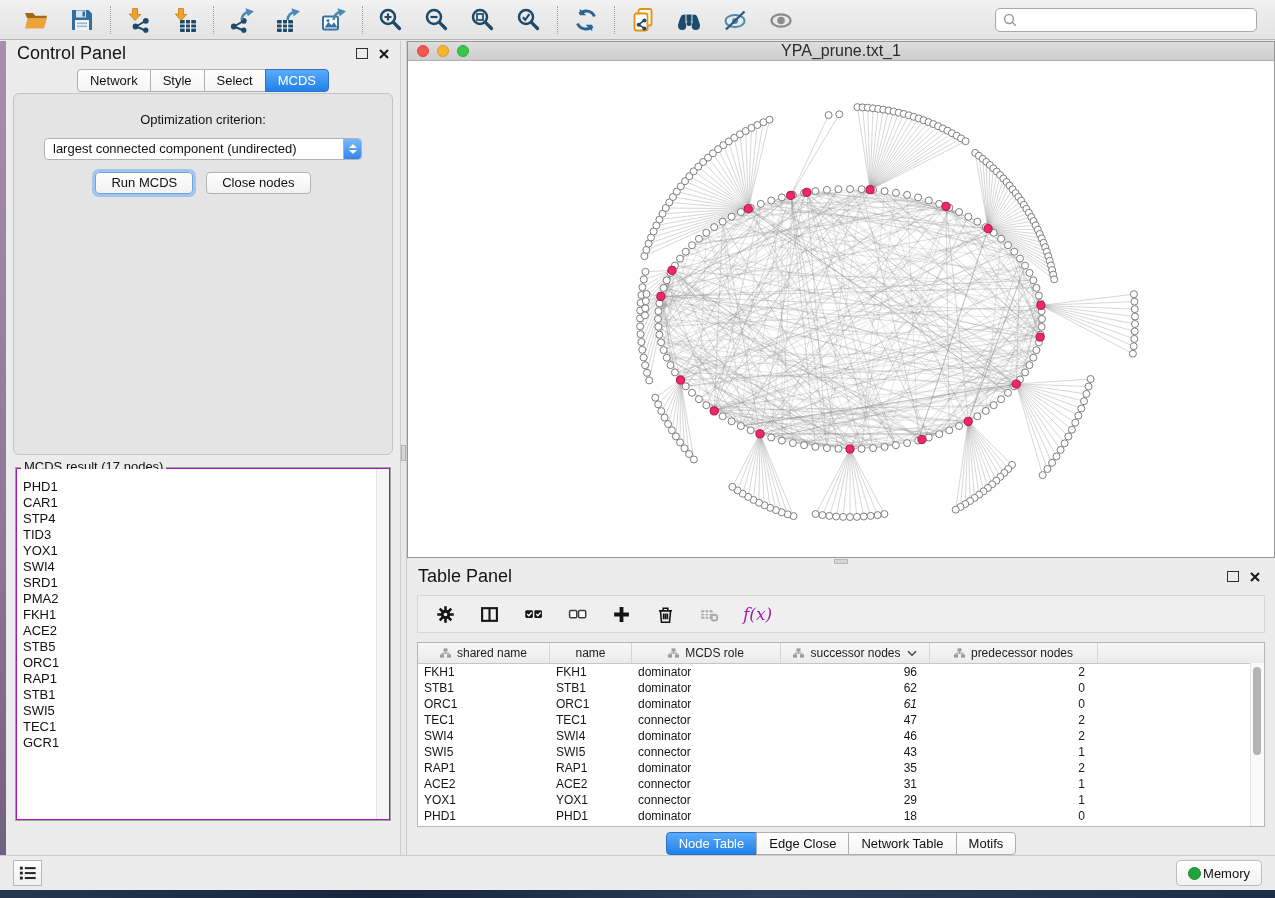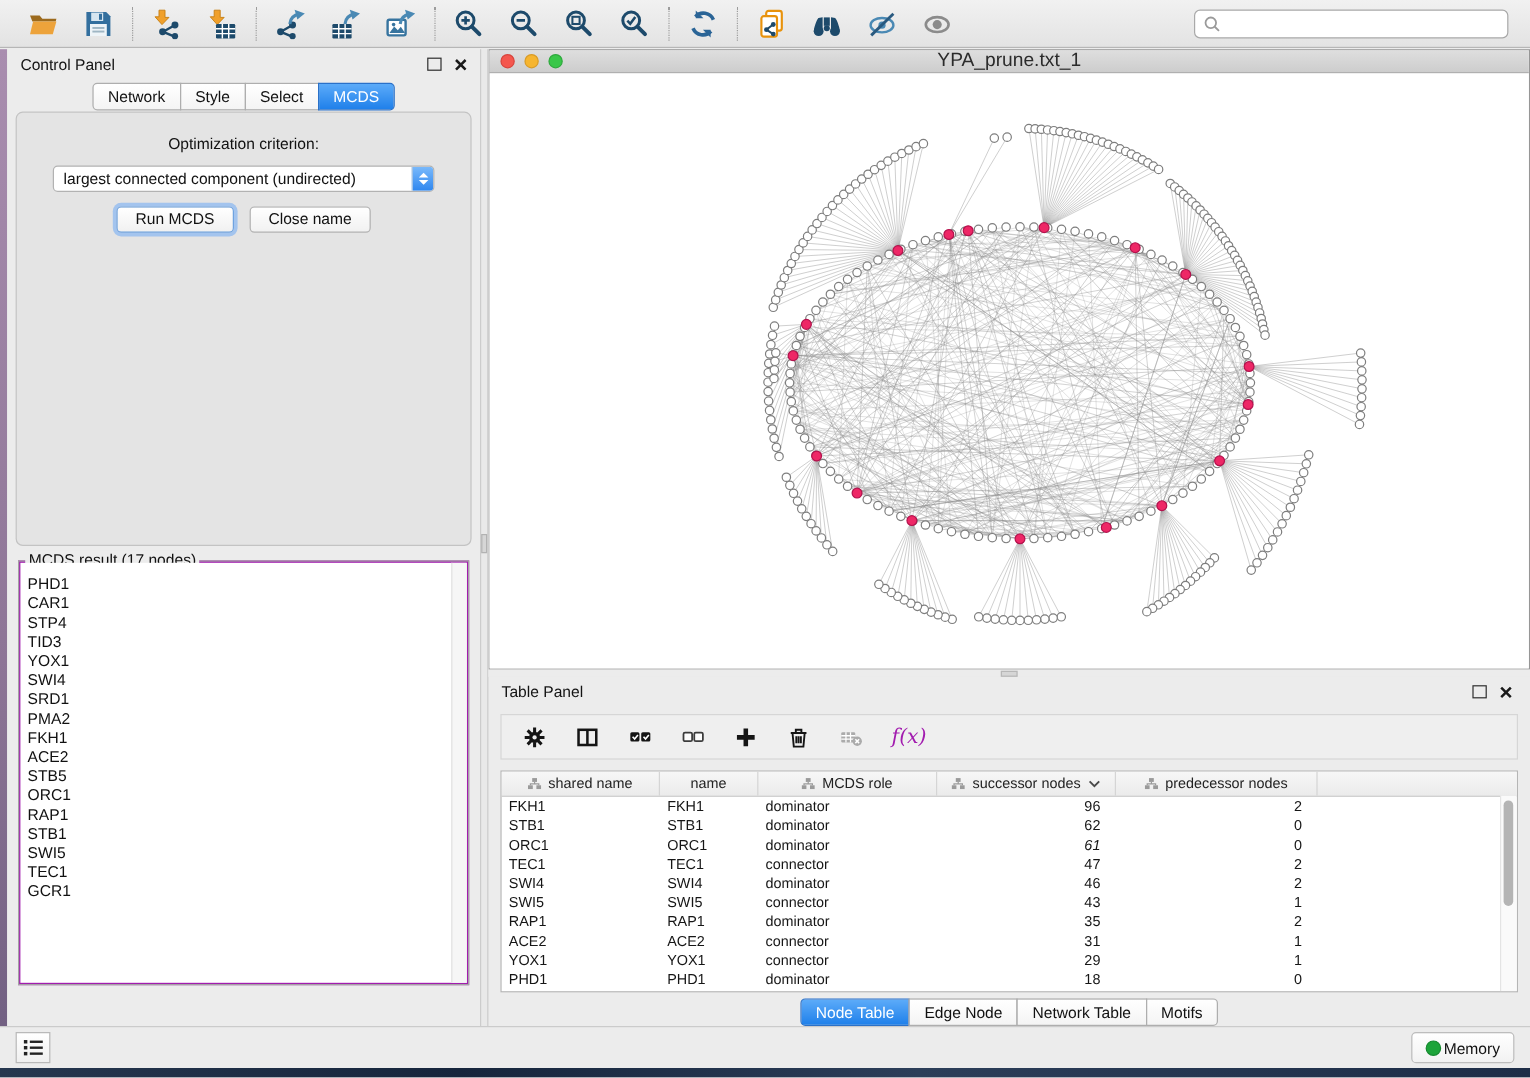--- a/index.html
+++ b/index.html
@@ -19,21 +19,21 @@
   .search-box input{border:none;outline:none;flex:1;font-size:12px;font-family:"Liberation Sans",sans-serif;background:transparent}
   
   .desktop-left{position:absolute;left:0;top:41px;width:6px;height:849px;
                 background:linear-gradient(#a98daf,#8d7596 60%,#6f5e80)}
   .desktop-bottom{position:absolute;left:0;top:890px;width:1275px;height:8px;
                 background:linear-gradient(90deg,#26374f,#16253c 30%,#2c3e59 60%,#1d2d47)}
   
   .main{position:absolute;left:6px;top:41px;width:1269px;height:814px;display:flex}
   
   .control-panel{width:394px;box-sizing:border-box;display:flex;flex-direction:column;background:#ececec}
-  .panel-titlebar{height:25px;display:flex;align-items:center;padding:0 11px;font-size:13px;color:#141414;flex:0 0 auto}
+  .panel-titlebar{height:25px;display:flex;align-items:center;padding:0 11px;font-size:18px;color:#141414;flex:0 0 auto}
   .win-btns{margin-left:auto;display:flex;gap:11px;align-items:center}
   .float-btn{width:10px;height:9px;border:1.5px solid #2e2e2e;display:inline-block}
   .seg-row{display:flex;justify-content:center;margin-top:3px;position:relative;z-index:2}
   .seg-tab{font-size:13px;line-height:15px;padding:3px 12px;background:linear-gradient(#ffffff,#f4f4f4);
            border:1px solid #aeaeae;margin-left:-1px;color:#111;cursor:default;white-space:nowrap}
   .seg-tab:first-child{border-radius:4px 0 0 4px;margin-left:0}
   .seg-tab:last-child{border-radius:0 4px 4px 0}
   .seg-tab.active{background:linear-gradient(#5cabf9,#1f80ea);border-color:#2a71c9;color:#fff}
   .content-box{margin:1px 7px 0 7px;height:360px;background:#e4e4e4;border:1px solid #c3c3c3;border-radius:6px;
                text-align:center;flex:0 0 auto}
@@ -333,21 +333,21 @@
       <div class="opt-label">Optimization criterion:</div>
       <div class="select-ctl">
         <span class="select-text">largest connected component (undirected)</span>
         <span class="select-stepper">
             <span class="step-up"></span>
             <span class="step-dn"></span>
           </span>
       </div>
       <div class="btn-row">
         <button class="push-btn focused">Run MCDS</button>
-        <button class="push-btn">Close name</button>
+        <button class="push-btn">Close nodes</button>
       </div>
     </div>
     <div class="result-fieldset">
       <span class="result-legend">MCDS result (17 nodes)</span>
       <div class="result-list" id="result-list">
           <div class="result-item">PHD1</div>
           <div class="result-item">CAR1</div>
           <div class="result-item">STP4</div>
           <div class="result-item">TID3</div>
           <div class="result-item">YOX1</div>
@@ -1475,21 +1475,21 @@
               <div class="td num" style="width: 149px;">18</div>
               <div class="td num" style="width: 168px;">0</div>
             </div>
           </div>
         <div class="vscroll">
             <div class="vthumb"></div>
           </div>
       </div>
       <div class="seg-row tp-tabs" id="tp-tabs">
           <div class="seg-tab active">Node Table</div>
-          <div class="seg-tab">Edge Node</div>
+          <div class="seg-tab">Edge Close</div>
           <div class="seg-tab">Network Table</div>
           <div class="seg-tab">Motifs</div>
         </div>
       <div class="tp-rest"></div>
     </div>
   </div>
 </div>
 
 <div class="status-bar">
   <div class="list-btn">

